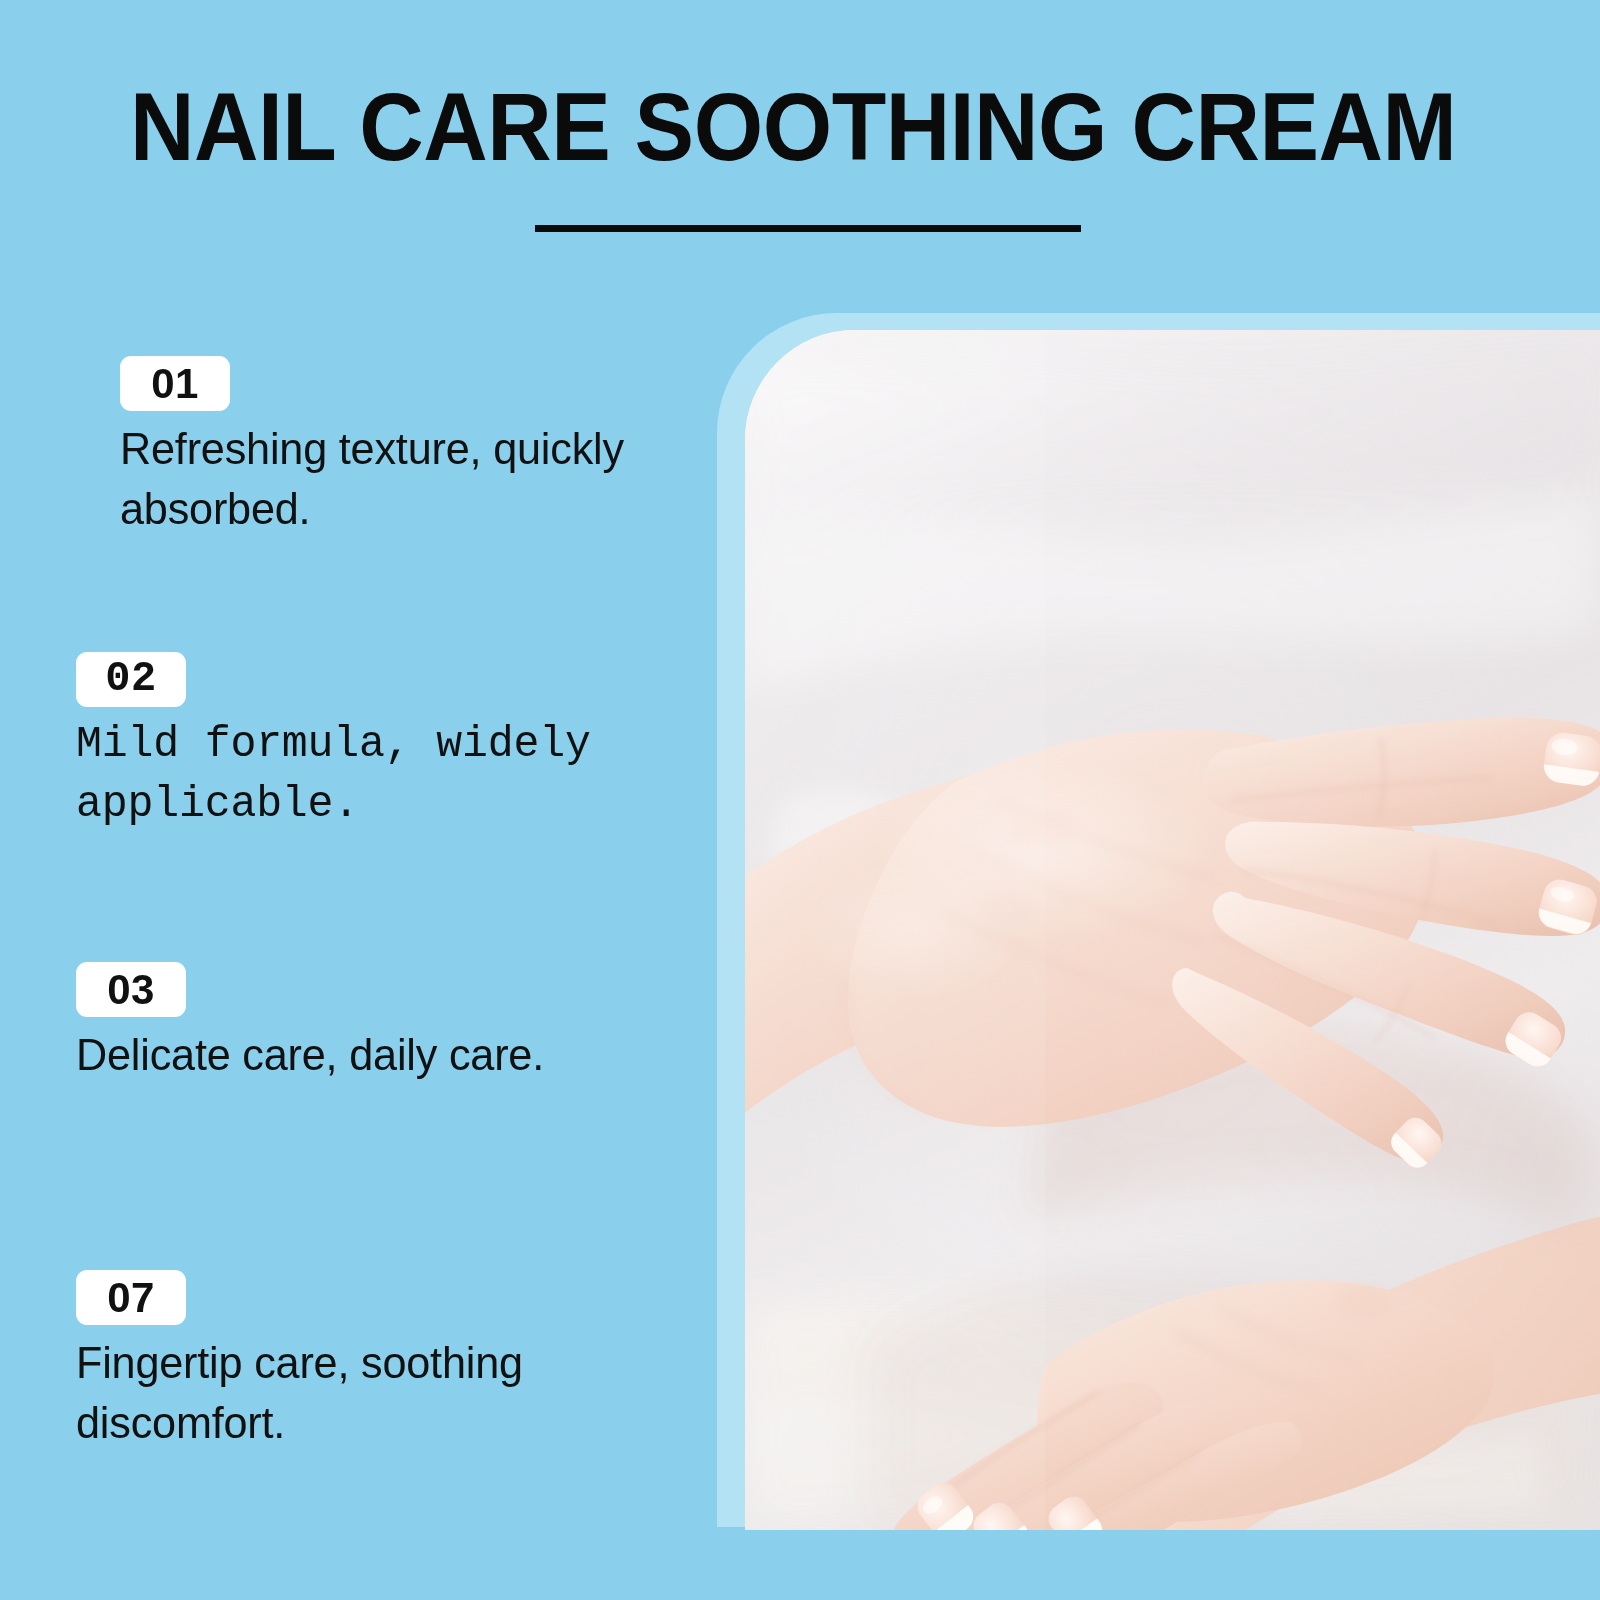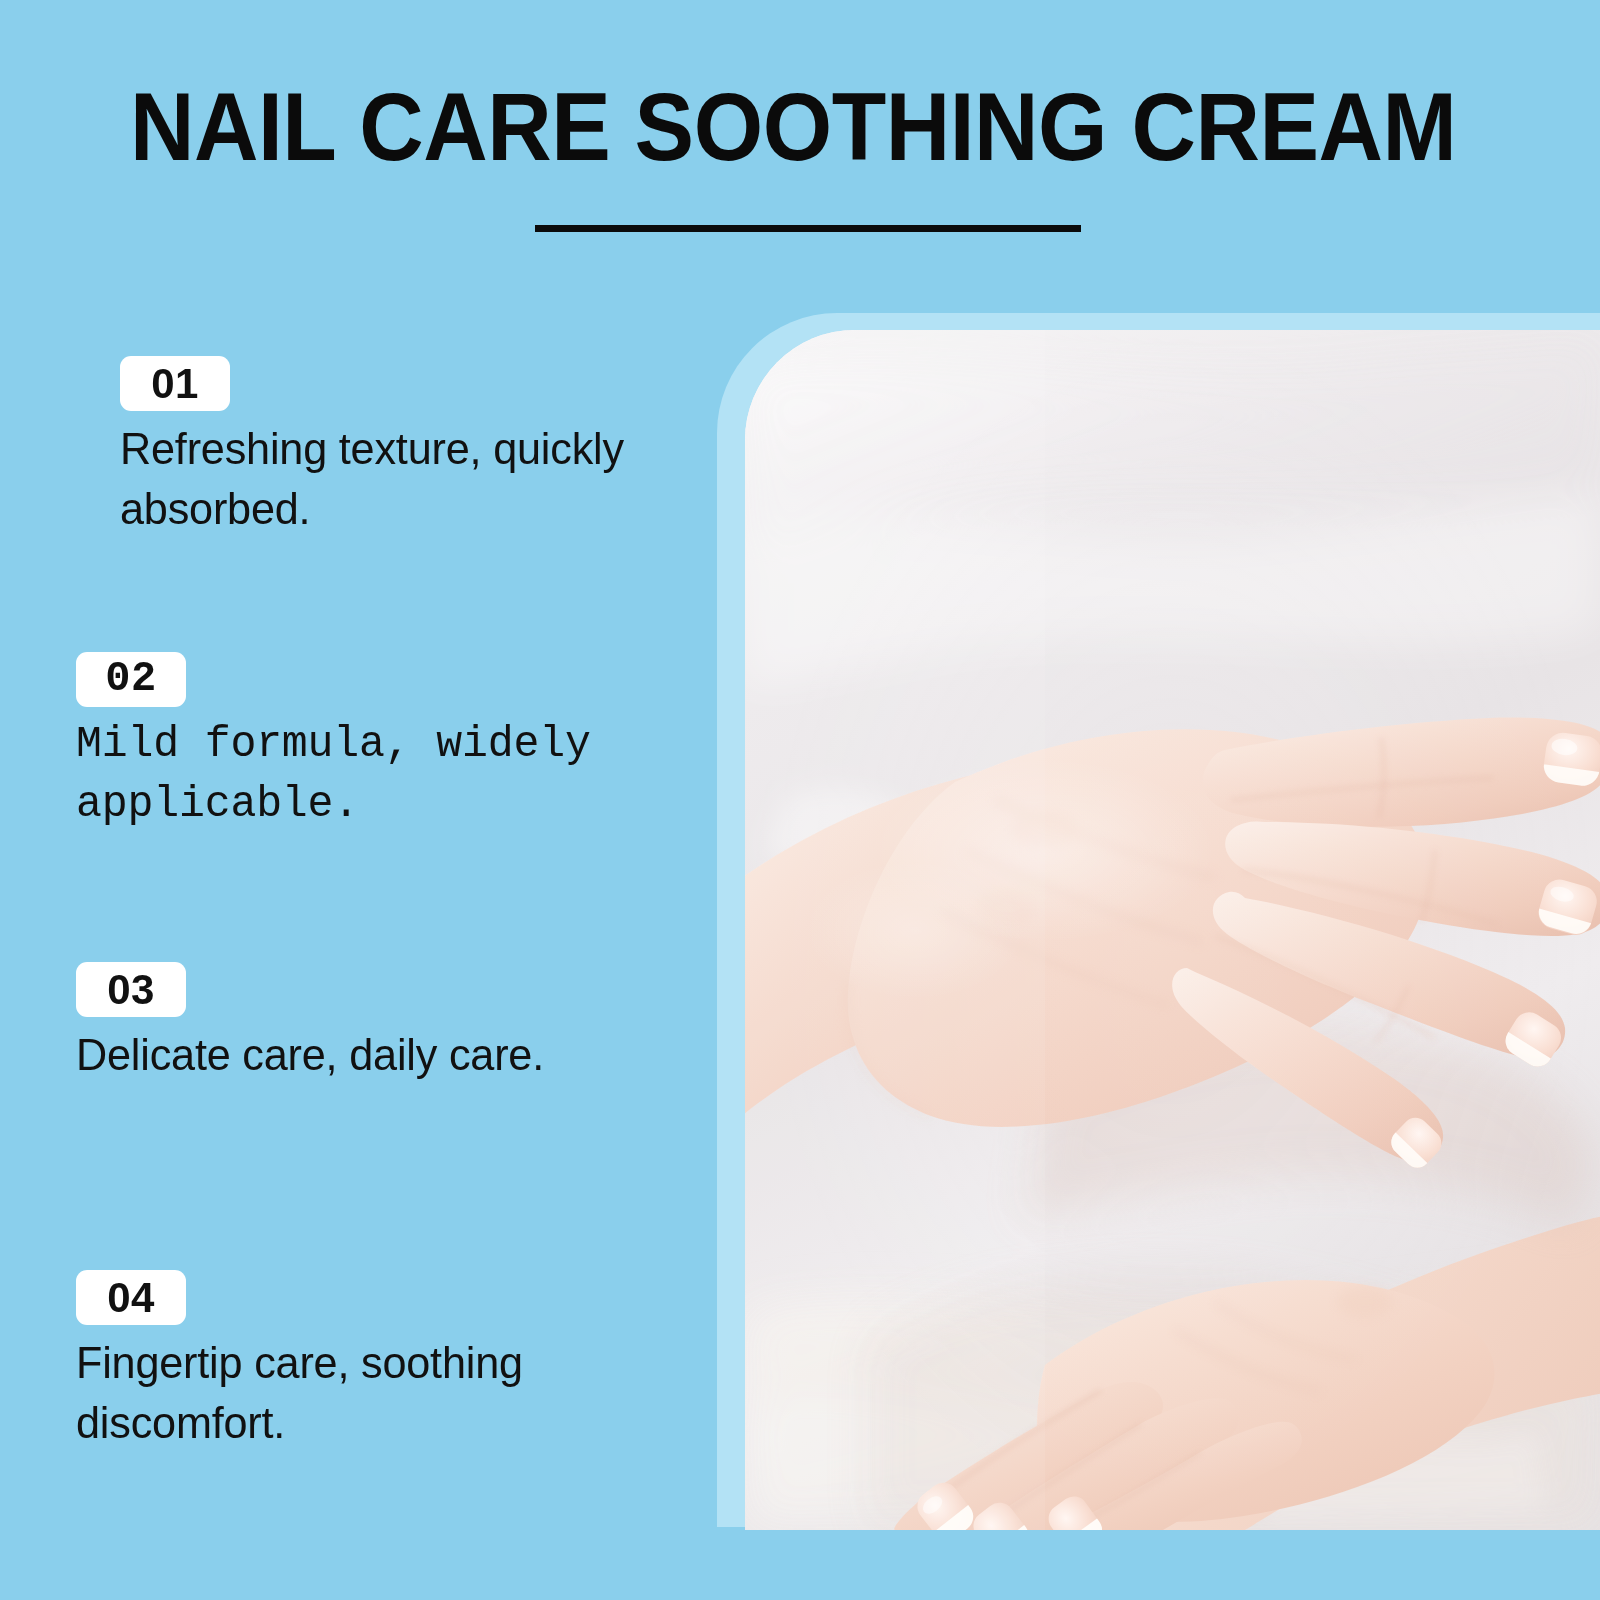--- a/index.html
+++ b/index.html
@@ -144,21 +144,21 @@
       <div class="badge">02</div>
       <div class="feature-text">Mild formula, widely applicable.</div>
     </div>
 
     <div class="feature feature-2">
       <div class="badge">03</div>
       <div class="feature-text">Delicate care, daily care.</div>
     </div>
 
     <div class="feature feature-3">
-      <div class="badge">04</div>
+      <div class="badge">07</div>
       <div class="feature-text">Fingertip care, soothing discomfort.</div>
     </div>
 
   </div>
 
   <div id="photo-frame"></div>
 
   <div id="photo-panel">
     <svg viewBox="0 0 855 1200" xmlns="http://www.w3.org/2000/svg">
       <defs>

